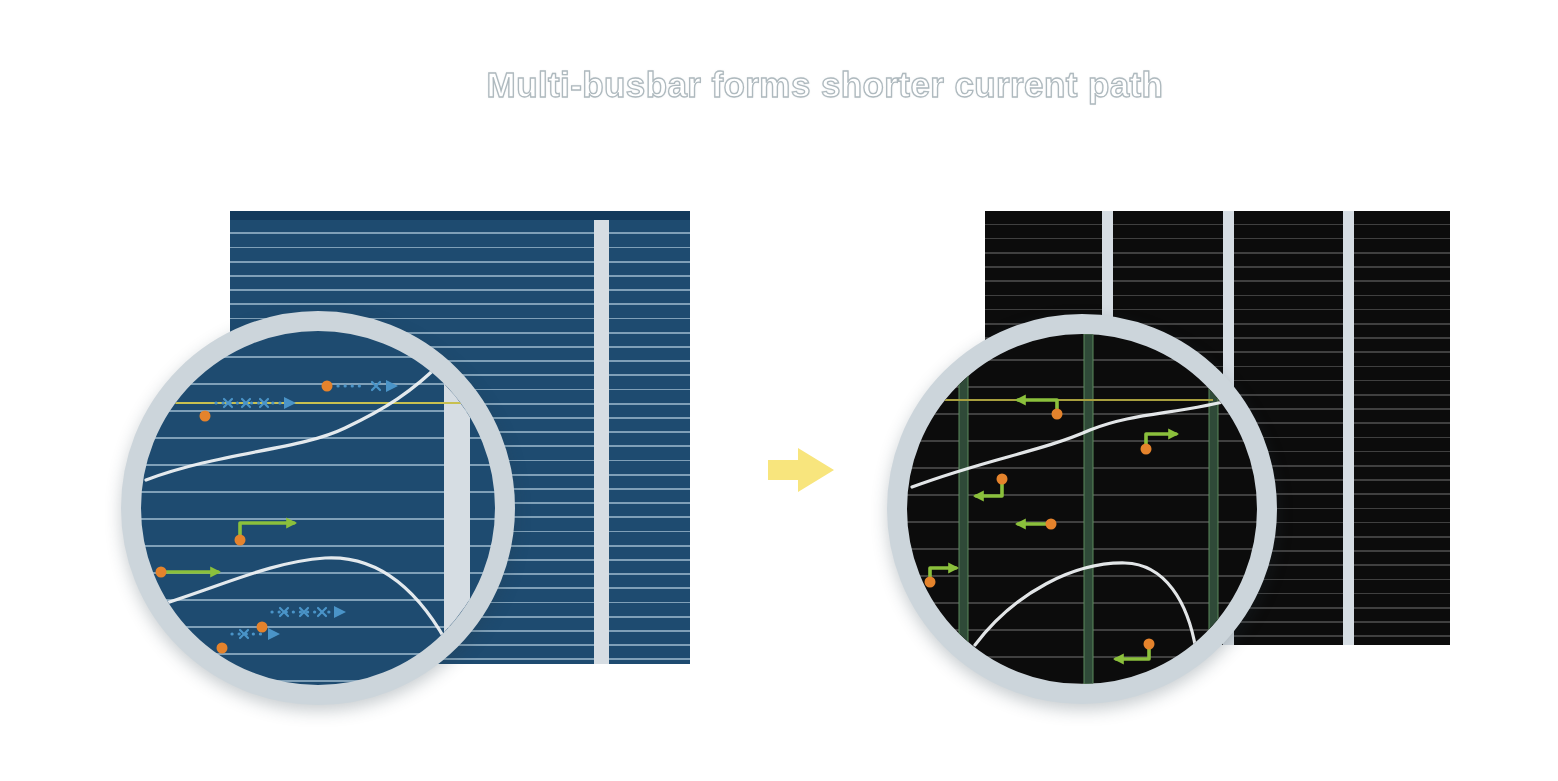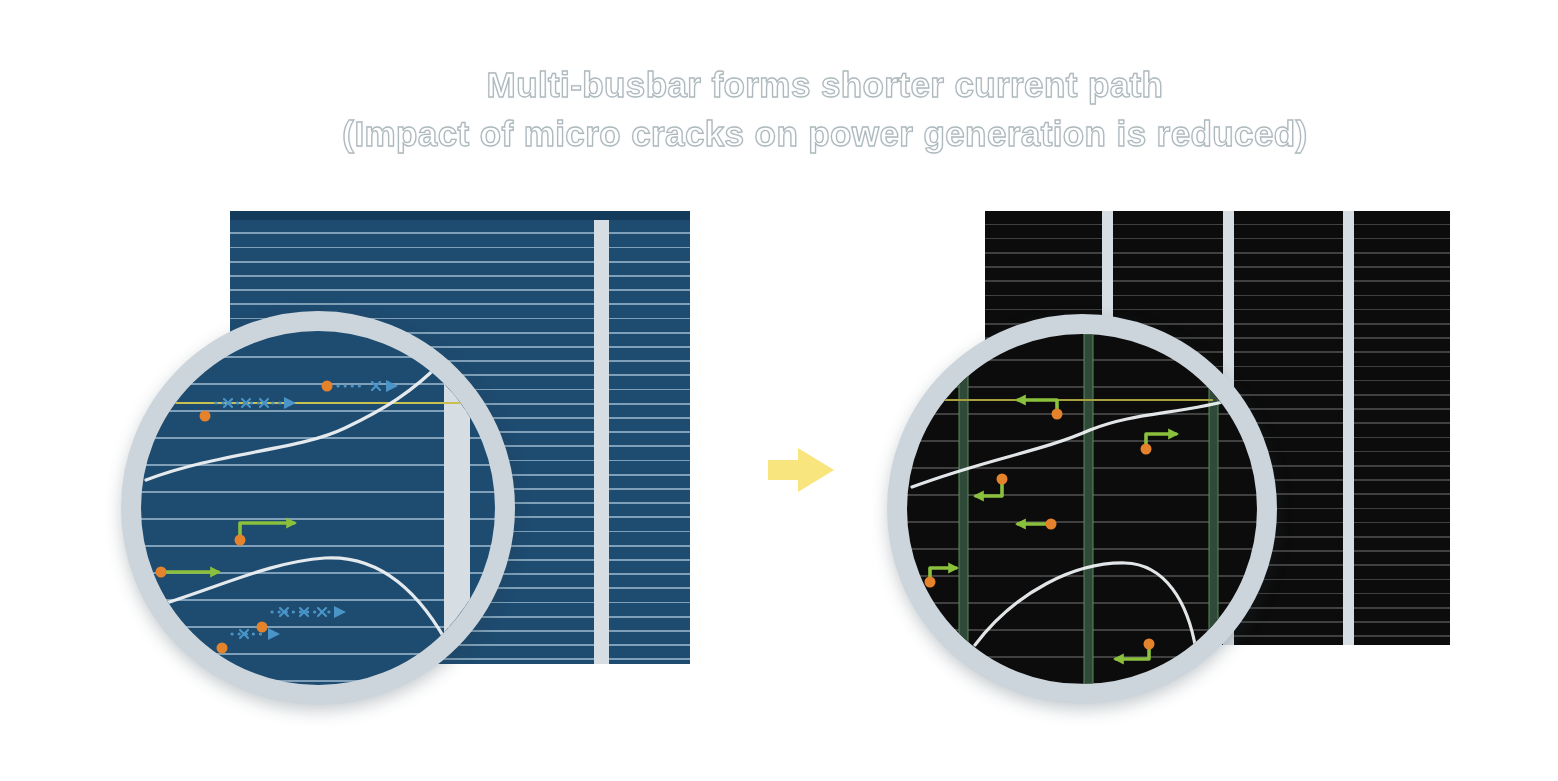--- a/index.html
+++ b/index.html
@@ -79,21 +79,20 @@
   .magbar{fill:var(--busbar-light);}
   .greenbar{fill:var(--mag-busbar);stroke:var(--mag-busbar-edge);stroke-width:1;}
 </style>
 </head>
 <body>
 
 <div id="stage">
 
   <div class="title">
     <div>Multi-busbar forms shorter current path</div>
-    <div>(Impact of micro cracks on power generation is reduced)</div>
   </div>
 
   <div class="cell cell-left">
     <div class="busbar b1"></div>
   </div>
 
   <div class="cell cell-right">
     <div class="busbar r1"></div>
     <div class="busbar r2"></div>
     <div class="busbar r3"></div>

